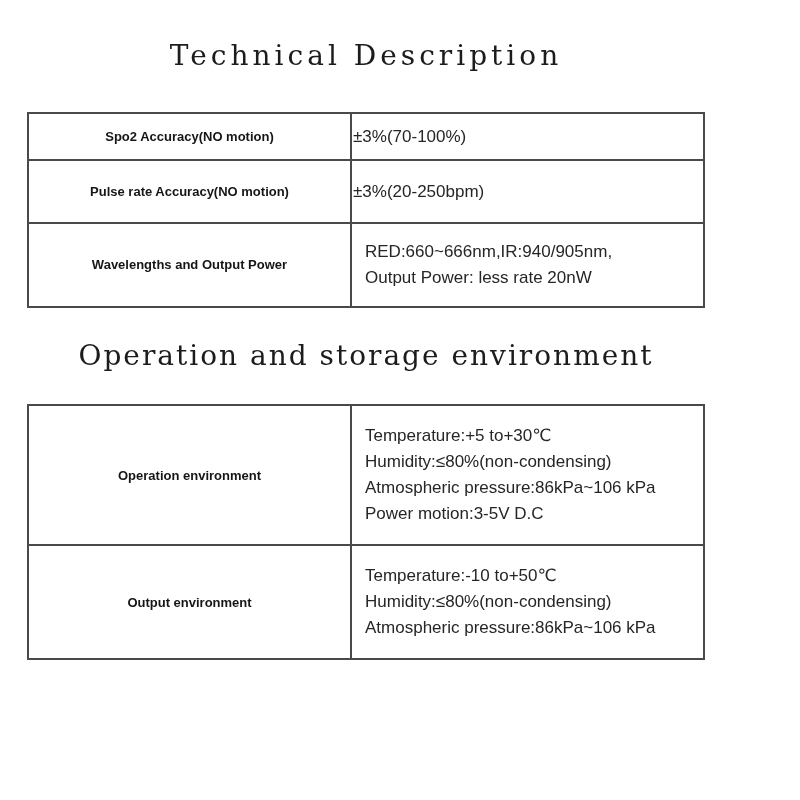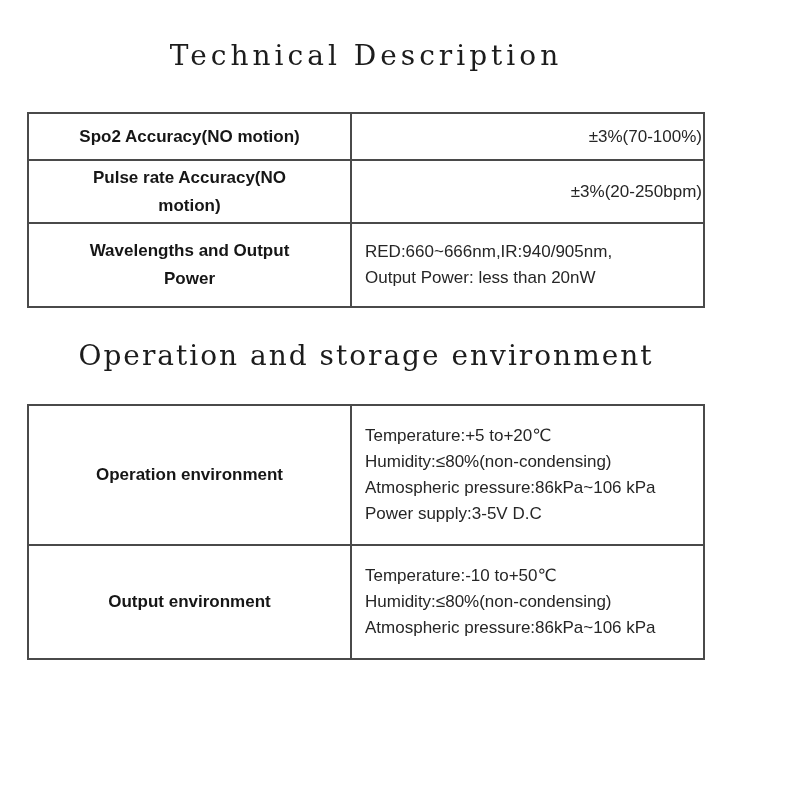--- a/index.html
+++ b/index.html
@@ -43,33 +43,33 @@
   }
   .t1 tr.r1 { height: 47px; }
   .t1 tr.r2 { height: 63px; margin-left: 20px; }
   .t1 tr.r3 { height: 84px; }
   .t2 tr.r1 { height: 140px; }
   .t2 tr.r2 { height: 114px; }
 
   .label-cell {
     text-align: center;
     font-weight: 700;
-    font-size: 17px;
+    font-size: 13px;
     color: #161616;
   }
   .label-cell .inner {
     max-width: 250px;
     margin: 0 auto;
     line-height: 1.65;
   }
   .value-cell {
     font-size: 17px;
     color: #262626;
   }
-  .value-center { text-align: right; }
+  .value-center { text-align: left; }
   .value-left   { text-align: left; padding-left: 13px; padding-right: 4px; }
   .value-line   { line-height: 26px; white-space: nowrap; }
 </style>
 </head>
 <body>
 
 <div class="page">
 
   <h1 class="doc-title first">Technical Description</h1>
 
@@ -94,43 +94,43 @@
       <td class="value-cell value-center">
         <div class="value-line">±3%(20-250bpm)</div>
       </td>
     </tr>
     <tr class="r3">
       <td class="label-cell">
         <div class="inner">Wavelengths and Output Power</div>
       </td>
       <td class="value-cell value-left">
         <div class="value-line">RED:660~666nm,IR:940/905nm,</div>
-        <div class="value-line">Output Power: less than 20nW</div>
+        <div class="value-line">Output Power: less rate 20nW</div>
       </td>
     </tr>
   </tbody>
     </table>
 
   <h1 class="doc-title second">Operation and storage environment</h1>
 
   <table class="spec t2">
     <colgroup>
       <col style="width:323px">
       <col style="width:353px">
     </colgroup>
     <tbody>
         <tr class="r1">
       <td class="label-cell">
         <div class="inner">Operation environment</div>
       </td>
       <td class="value-cell value-left">
-        <div class="value-line">Temperature:+5 to+20℃</div>
+        <div class="value-line">Temperature:+5 to+30℃</div>
         <div class="value-line">Humidity:≤80%(non-condensing)</div>
         <div class="value-line">Atmospheric pressure:86kPa~106 kPa</div>
-        <div class="value-line">Power supply:3-5V D.C</div>
+        <div class="value-line">Power motion:3-5V D.C</div>
       </td>
     </tr>
     <tr class="r2">
       <td class="label-cell">
         <div class="inner">Output environment</div>
       </td>
       <td class="value-cell value-left">
         <div class="value-line">Temperature:-10 to+50℃</div>
         <div class="value-line">Humidity:≤80%(non-condensing)</div>
         <div class="value-line">Atmospheric pressure:86kPa~106 kPa</div>

